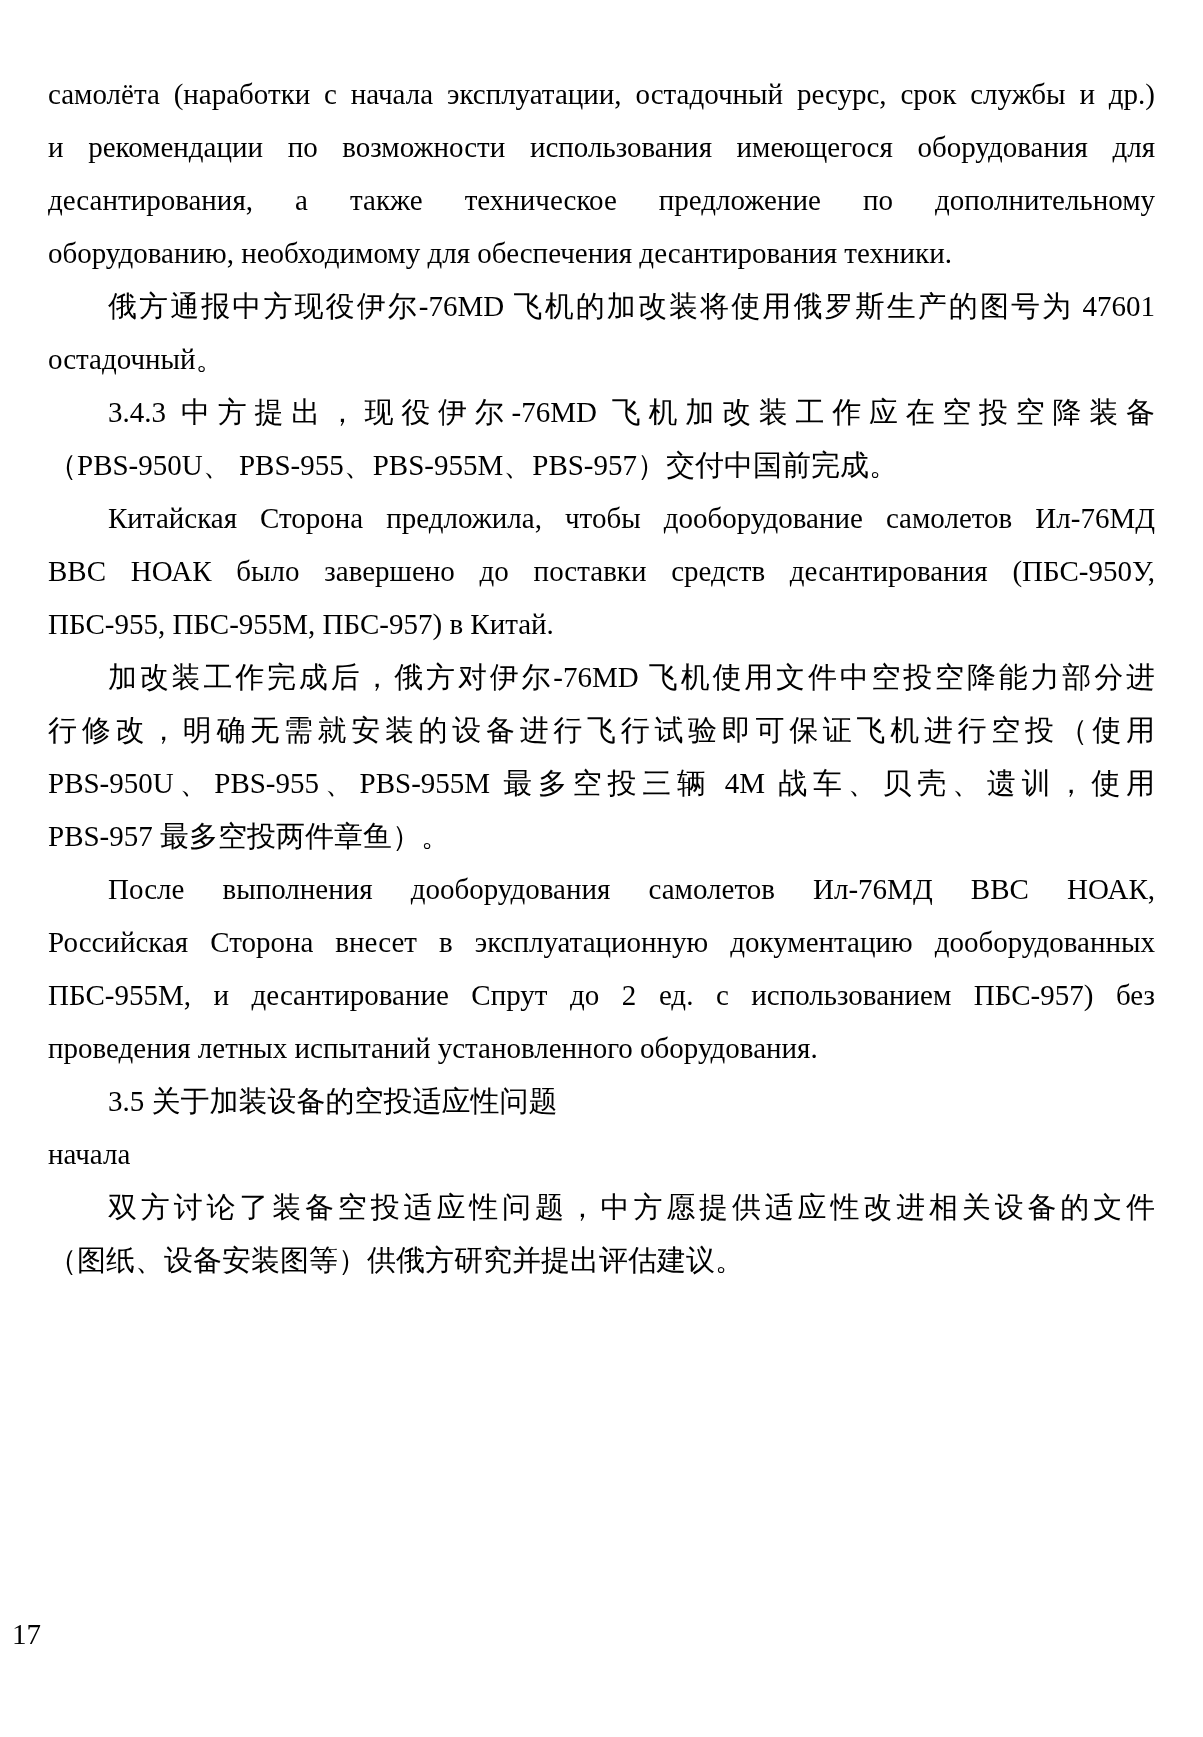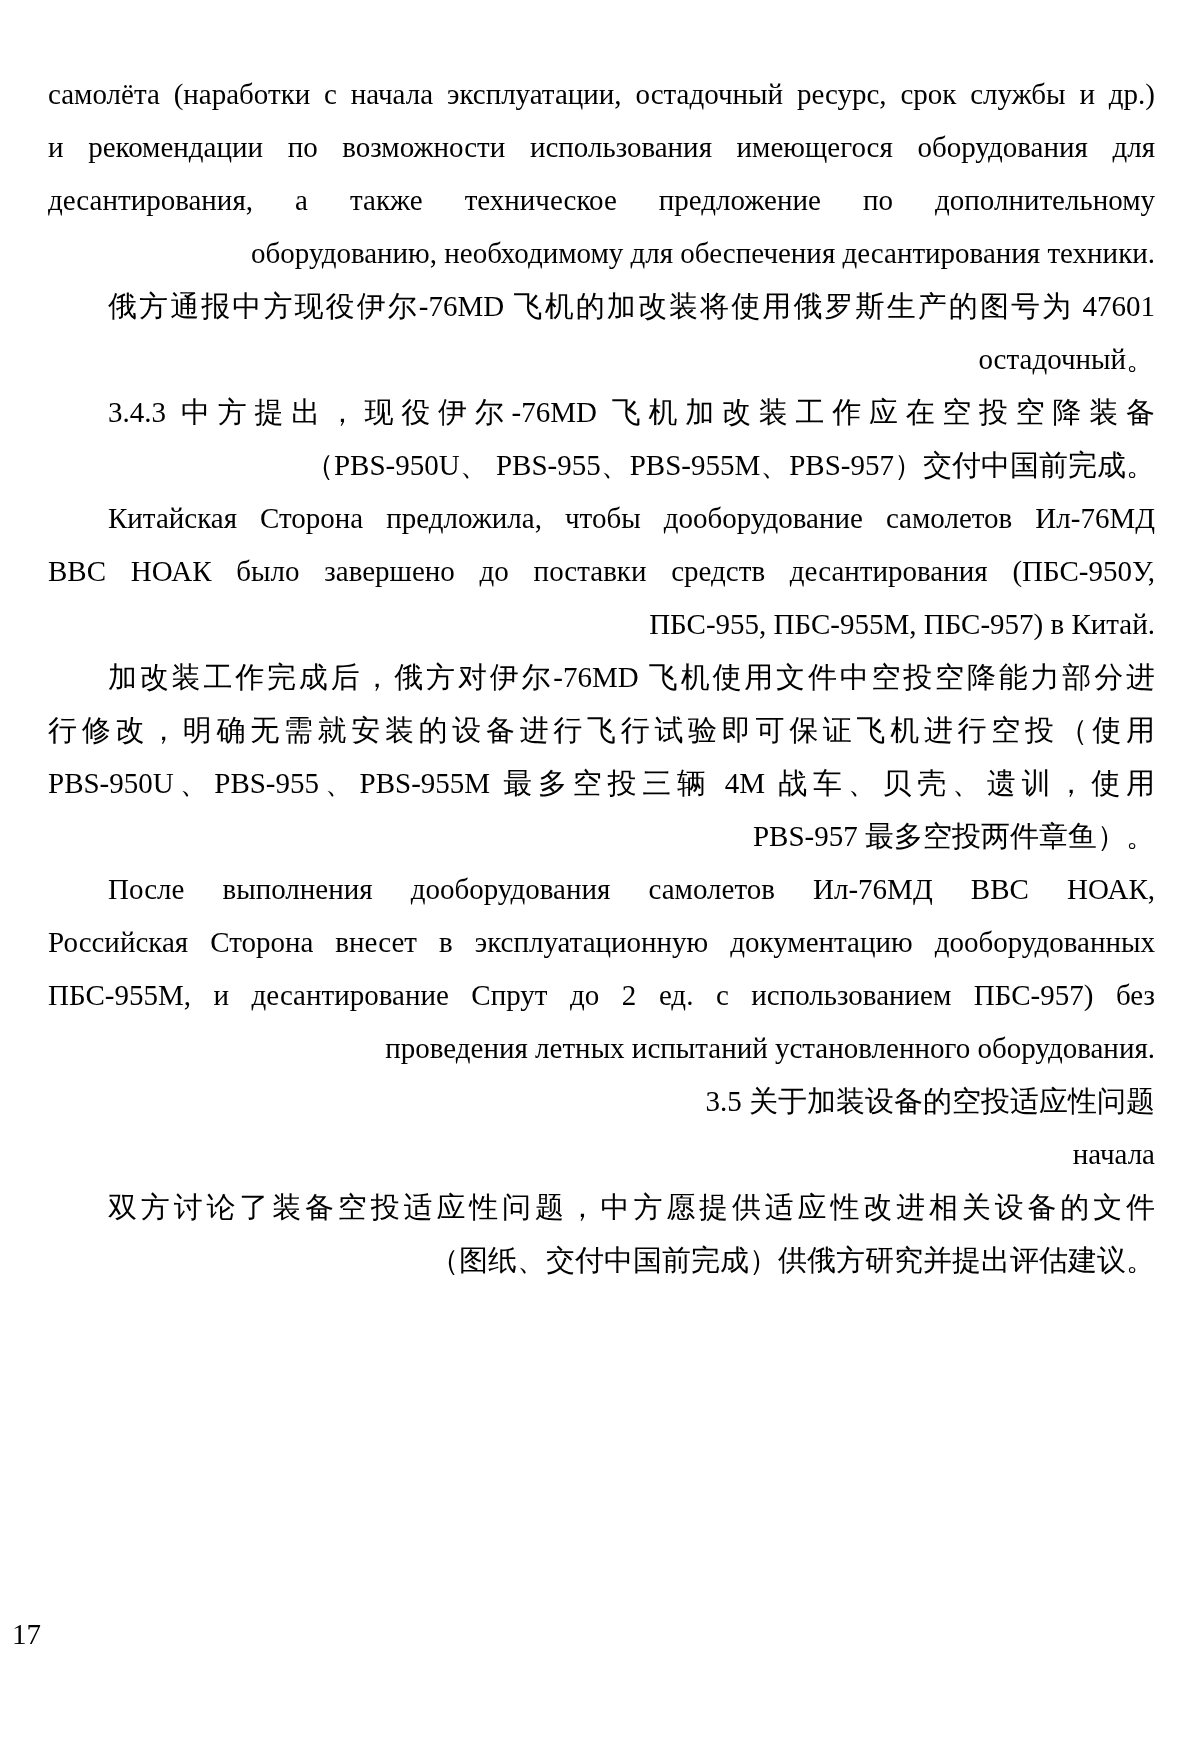--- a/index.html
+++ b/index.html
@@ -22,21 +22,21 @@
     right: 48px;
     top: 68px;
   }
   .para { margin: 0; padding: 0; }
   .line {
     font-size: 29px;
     line-height: 53px;
     height: 53px;
     overflow: hidden;
     white-space: normal;
-    text-align: right;
+    text-align: left;
   }
   
   .line.j {
     text-align: justify;
     text-align-last: justify;
   }
   
   .line.ind {
     padding-left: 60px;
   }
@@ -100,21 +100,21 @@
     <div class="para">
       <div class="line ind" lang="zh">3.5 关于加装设备的空投适应性问题</div>
     </div>
 
     <div class="para">
       <div class="line" lang="ru">начала</div>
     </div>
 
     <div class="para">
       <div class="line j ind" lang="zh">双方讨论了装备空投适应性问题，中方愿提供适应性改进相关设备的文件</div>
-      <div class="line" lang="zh">（图纸、交付中国前完成）供俄方研究并提出评估建议。</div>
+      <div class="line" lang="zh">（图纸、设备安装图等）供俄方研究并提出评估建议。</div>
     </div>
 
   </div>
 
   <div class="footer">
     <span class="page-num">17</span>
   </div>
 </div>
 
 </body></html>

